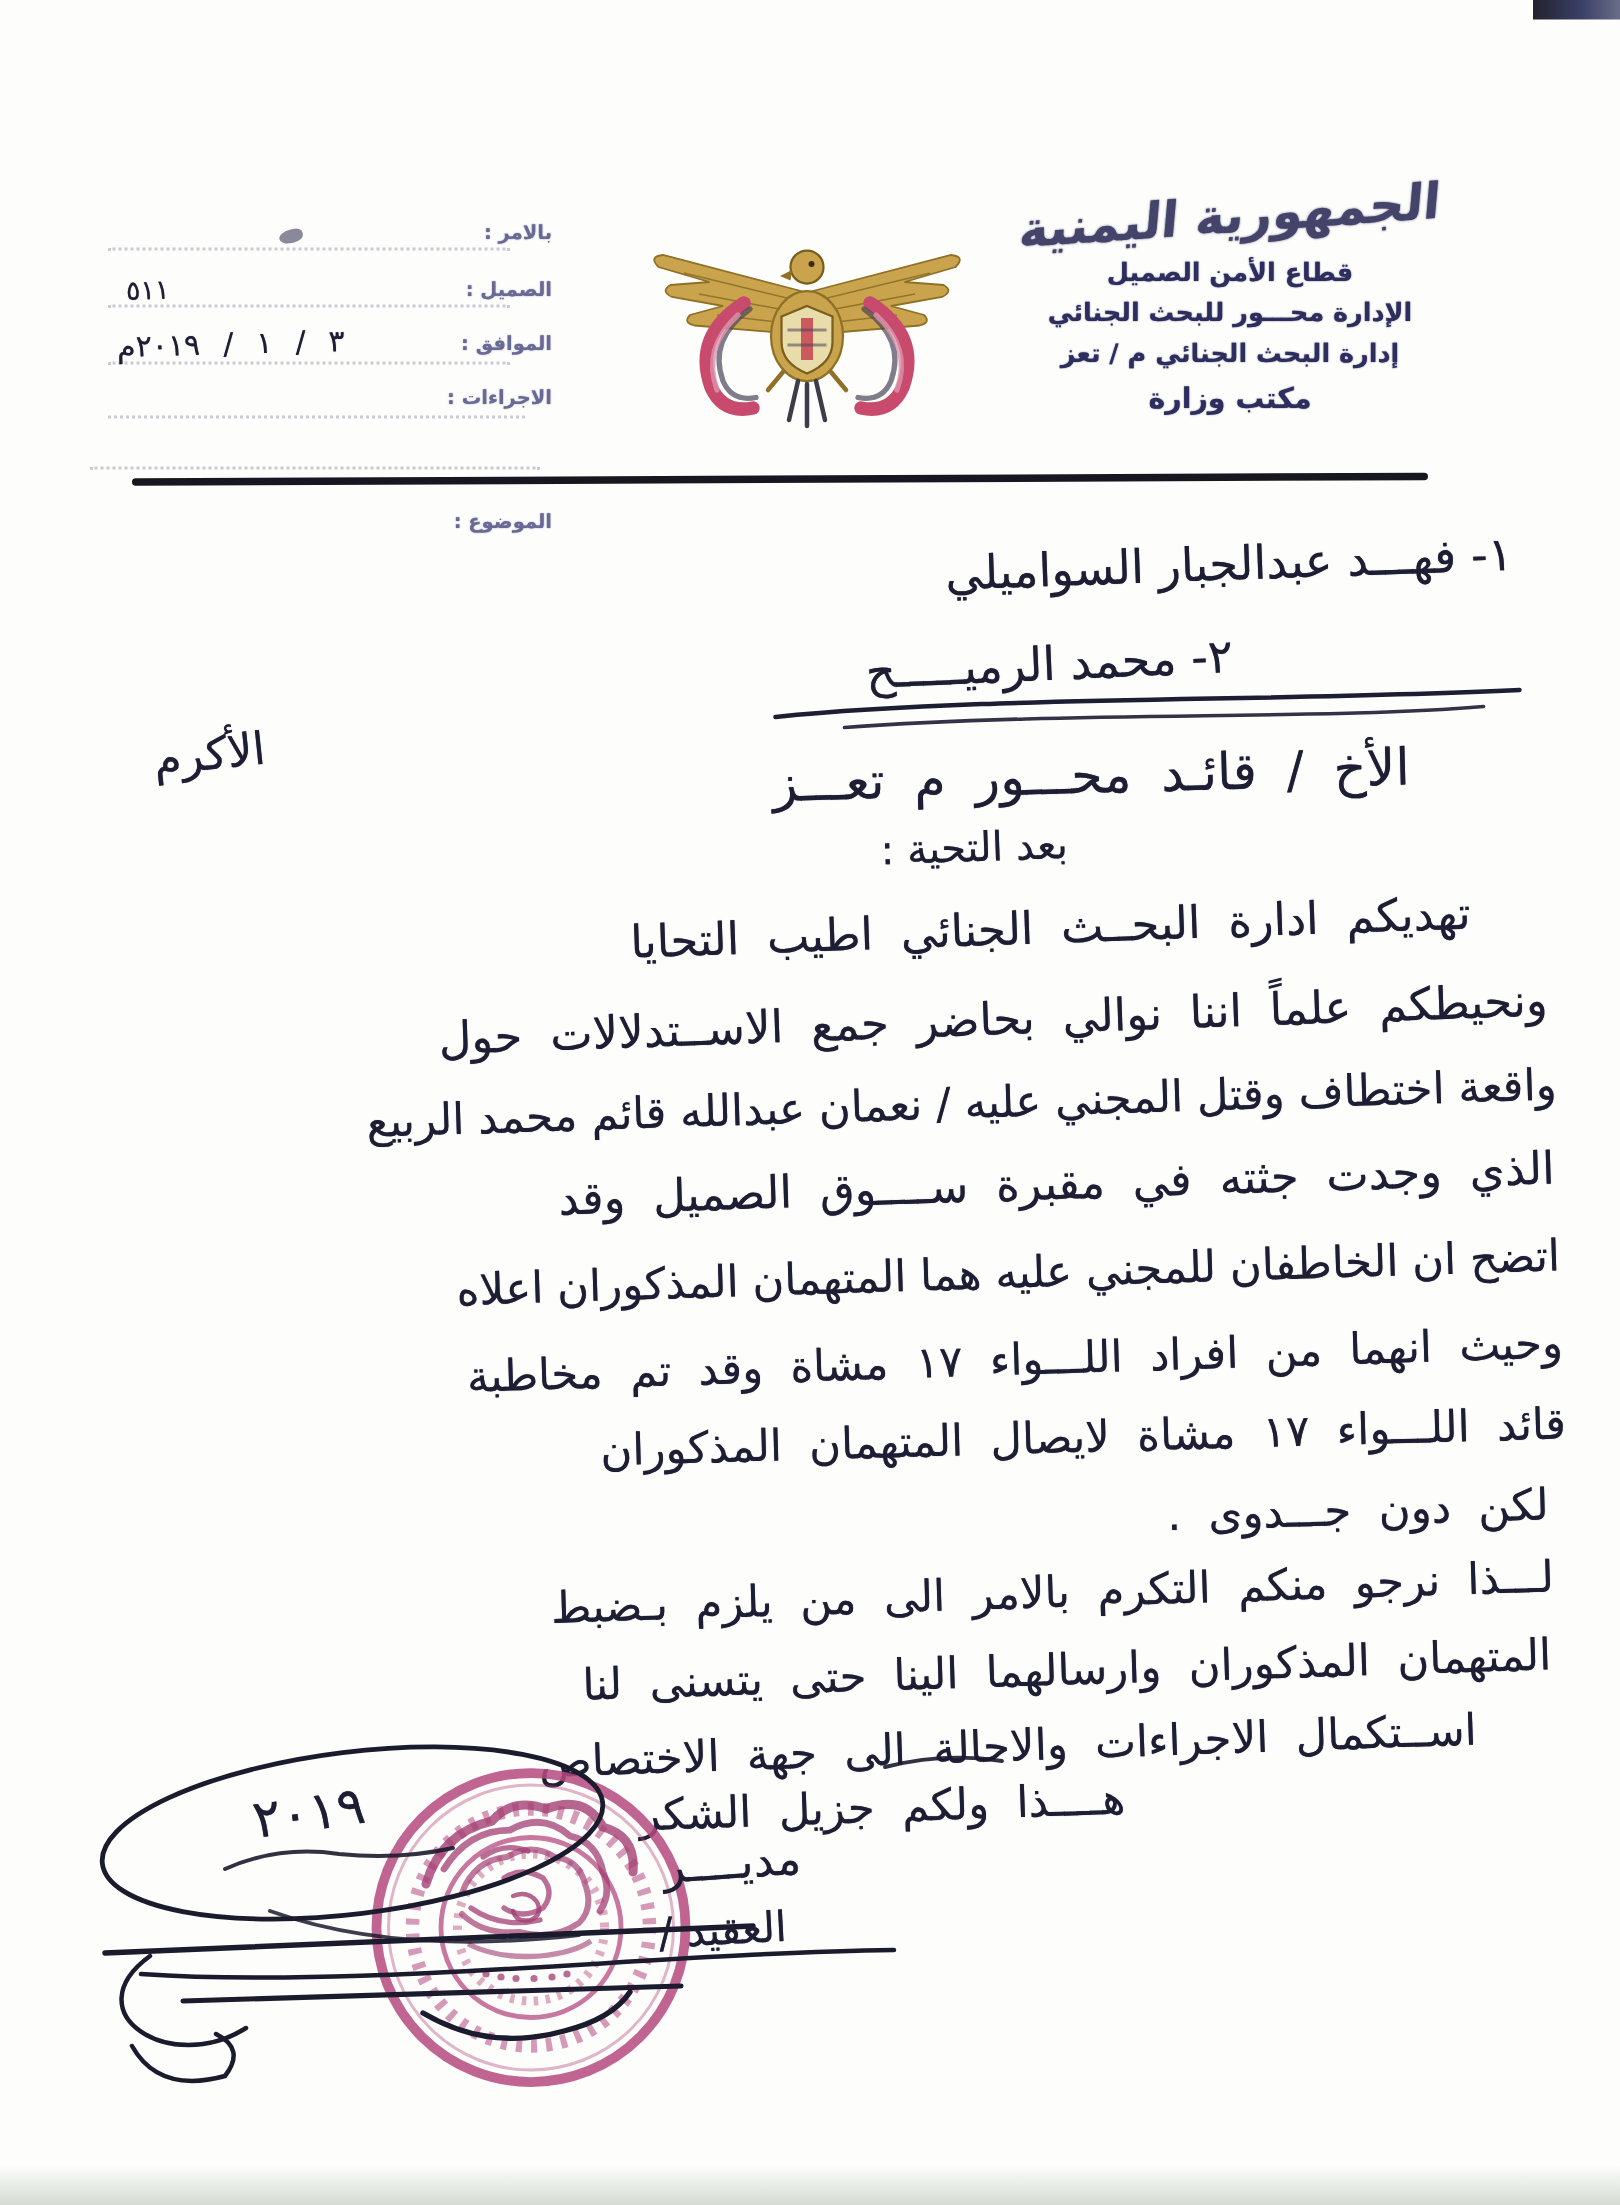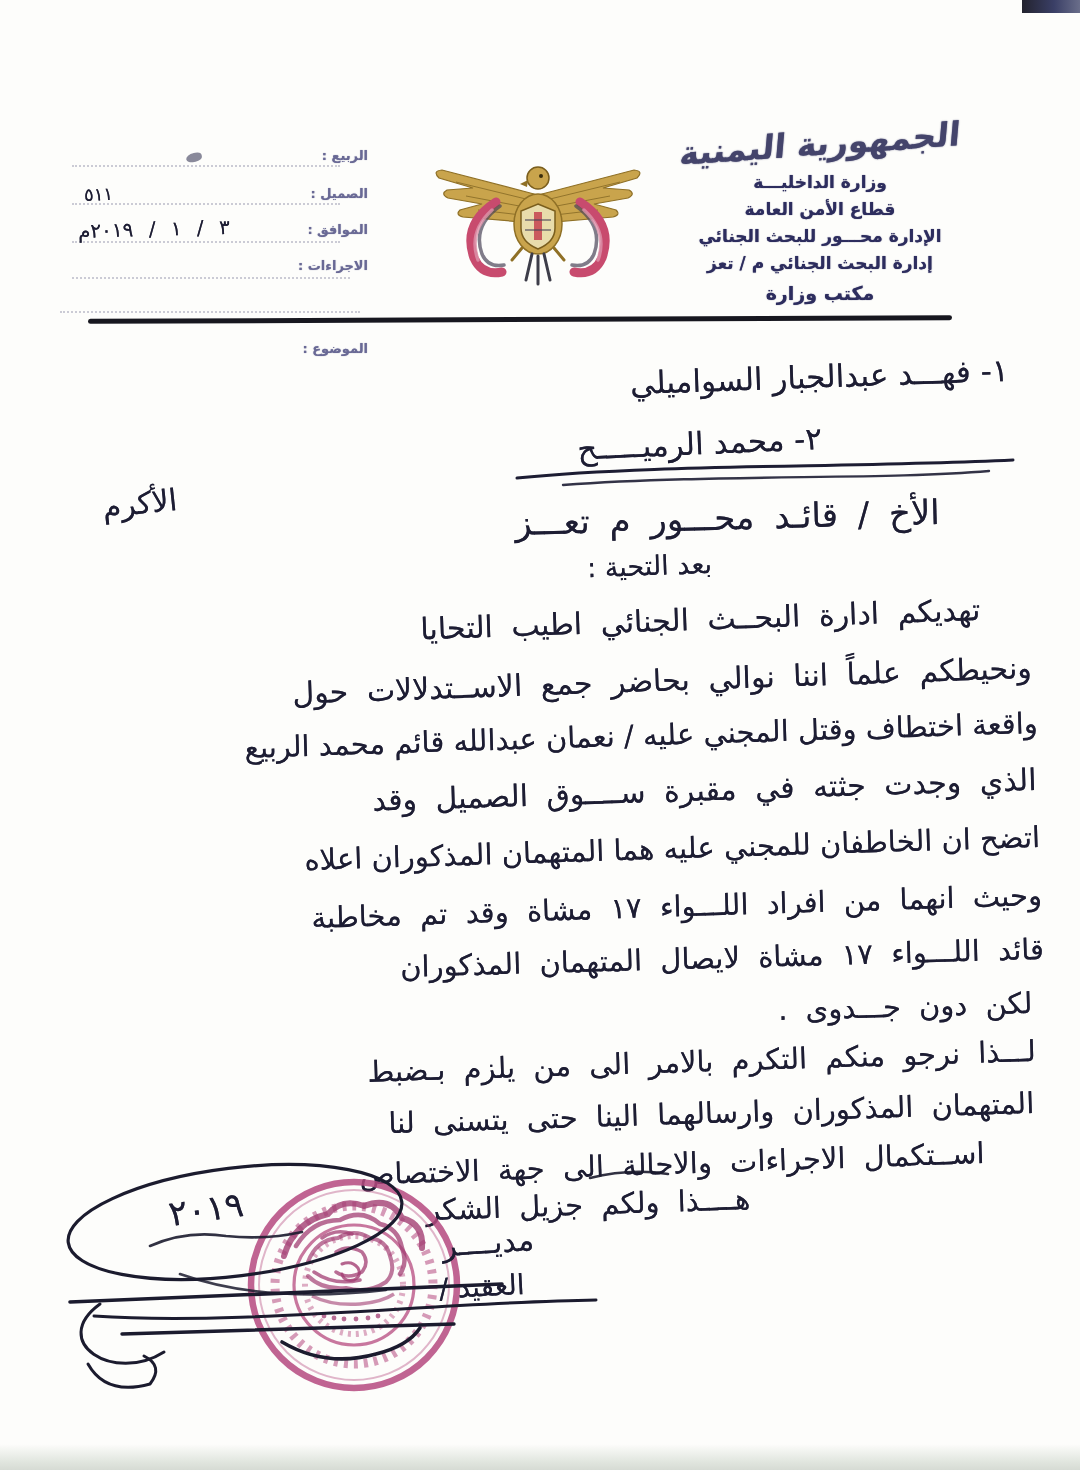--- a/index.html
+++ b/index.html
@@ -43,21 +43,21 @@
   svg{position:absolute;overflow:visible;}
 </style>
 </head>
 <body>
 
 <div class="page">
 
   <div class="corner-artifact"></div>
   <div class="bottom-shadow"></div>
 
-  <span class="flabel" style="top:148px;right:712px;">الربيع :</span>
+  <span class="flabel" style="top:148px;right:712px;">بالامر :</span>
   <span class="flabel" style="top:186px;right:712px;">الصميل :</span>
   <span class="flabel" style="top:222px;right:712px;">الموافق :</span>
   <span class="flabel" style="top:258px;right:712px;">الاجراءات :</span>
   <span class="flabel" style="top:294px;right:712px;margin-top:47px;">الموضوع :</span>
 
   <div class="dotline" style="left:72px;top:164px;width:268px;"></div>
   <div class="dotline" style="left:72px;top:202px;width:268px;"></div>
   <div class="dotline" style="left:72px;top:240px;width:268px;"></div>
   <div class="dotline" style="left:72px;top:276px;width:278px;"></div>
   <div class="dotline" style="left:60px;top:310px;width:300px;"></div>
@@ -94,22 +94,21 @@
     <path d="M116,54 l17,7 v17 q0,14 -17,21 q-17,-7 -17,-21 v-17 z" fill="#e8dcab" stroke="#7a5e1d" stroke-width="1.5"></path>
     <rect x="112" y="62" width="8" height="28" fill="#c23a4a" opacity=".8"></rect>
     <path d="M103,70 h26 M103,80 h26" stroke="#4a4458" stroke-width="2" opacity=".55"></path>
 
     <path d="M110,104 l-6,26 M116,106 l0,28 M122,104 l6,26" stroke="#3d3d49" stroke-width="3" fill="none" stroke-linecap="round"></path>
     <path d="M100,98 l-10,12 M132,98 l10,12" stroke="#8f7026" stroke-width="3" fill="none" stroke-linecap="round"></path>
   </svg>
 
   <div class="orgcol">
     <div class="cal">الجمهورية اليمنية</div>
-    <div class="ln">وزارة الداخليـــة</div>
-    <div class="ln">قطاع الأمن العامة</div>
+    <div class="ln">قطاع الأمن الصميل</div>
     <div class="ln">الإدارة محـــور للبحث الجنائي</div>
     <div class="ln">إدارة البحث الجنائي م / تعز</div>
     <div class="ln office">مكتب وزارة</div>
   </div>
 
   <div class="divider"></div>
 
   <div class="hw" style="top:352px;right:72px;font-size:31px;transform:rotate(-2deg);">١- فهـــد عبدالجبار السواميلي</div>
   <div class="hw" style="top:420px;right:258px;font-size:31px;transform:rotate(-2.5deg);">٢- محمد الرميـــــح</div>
 

